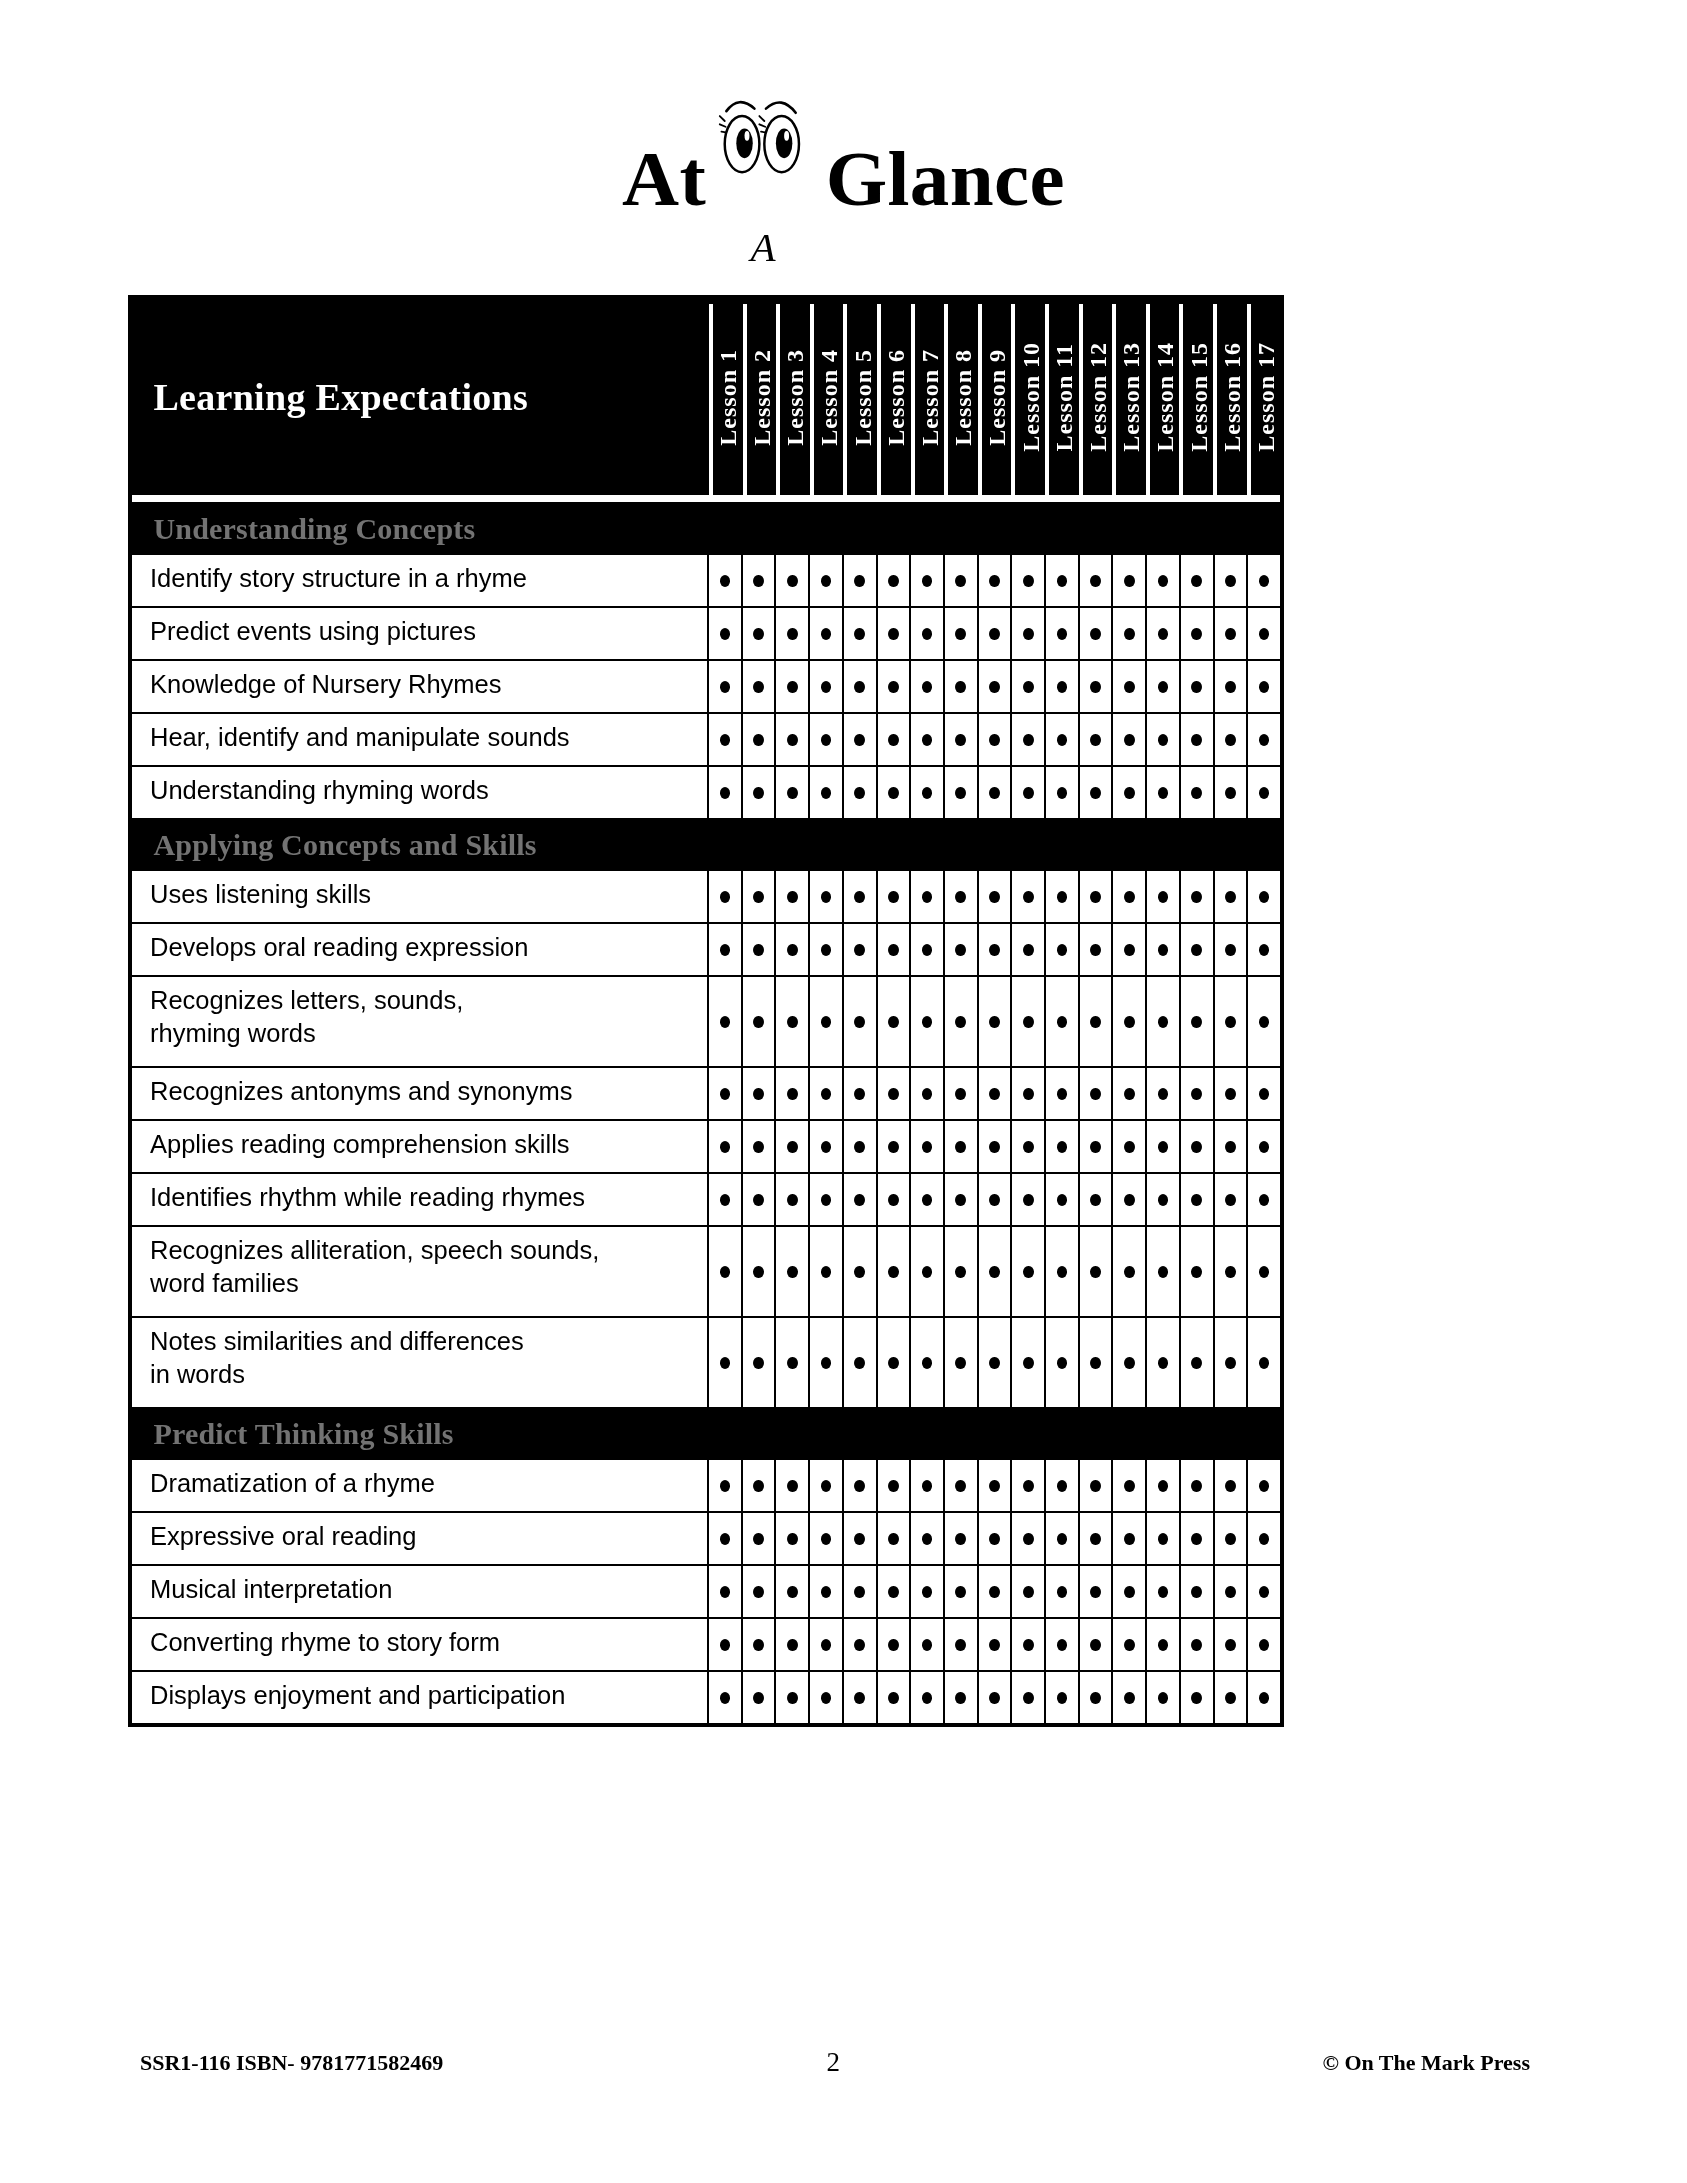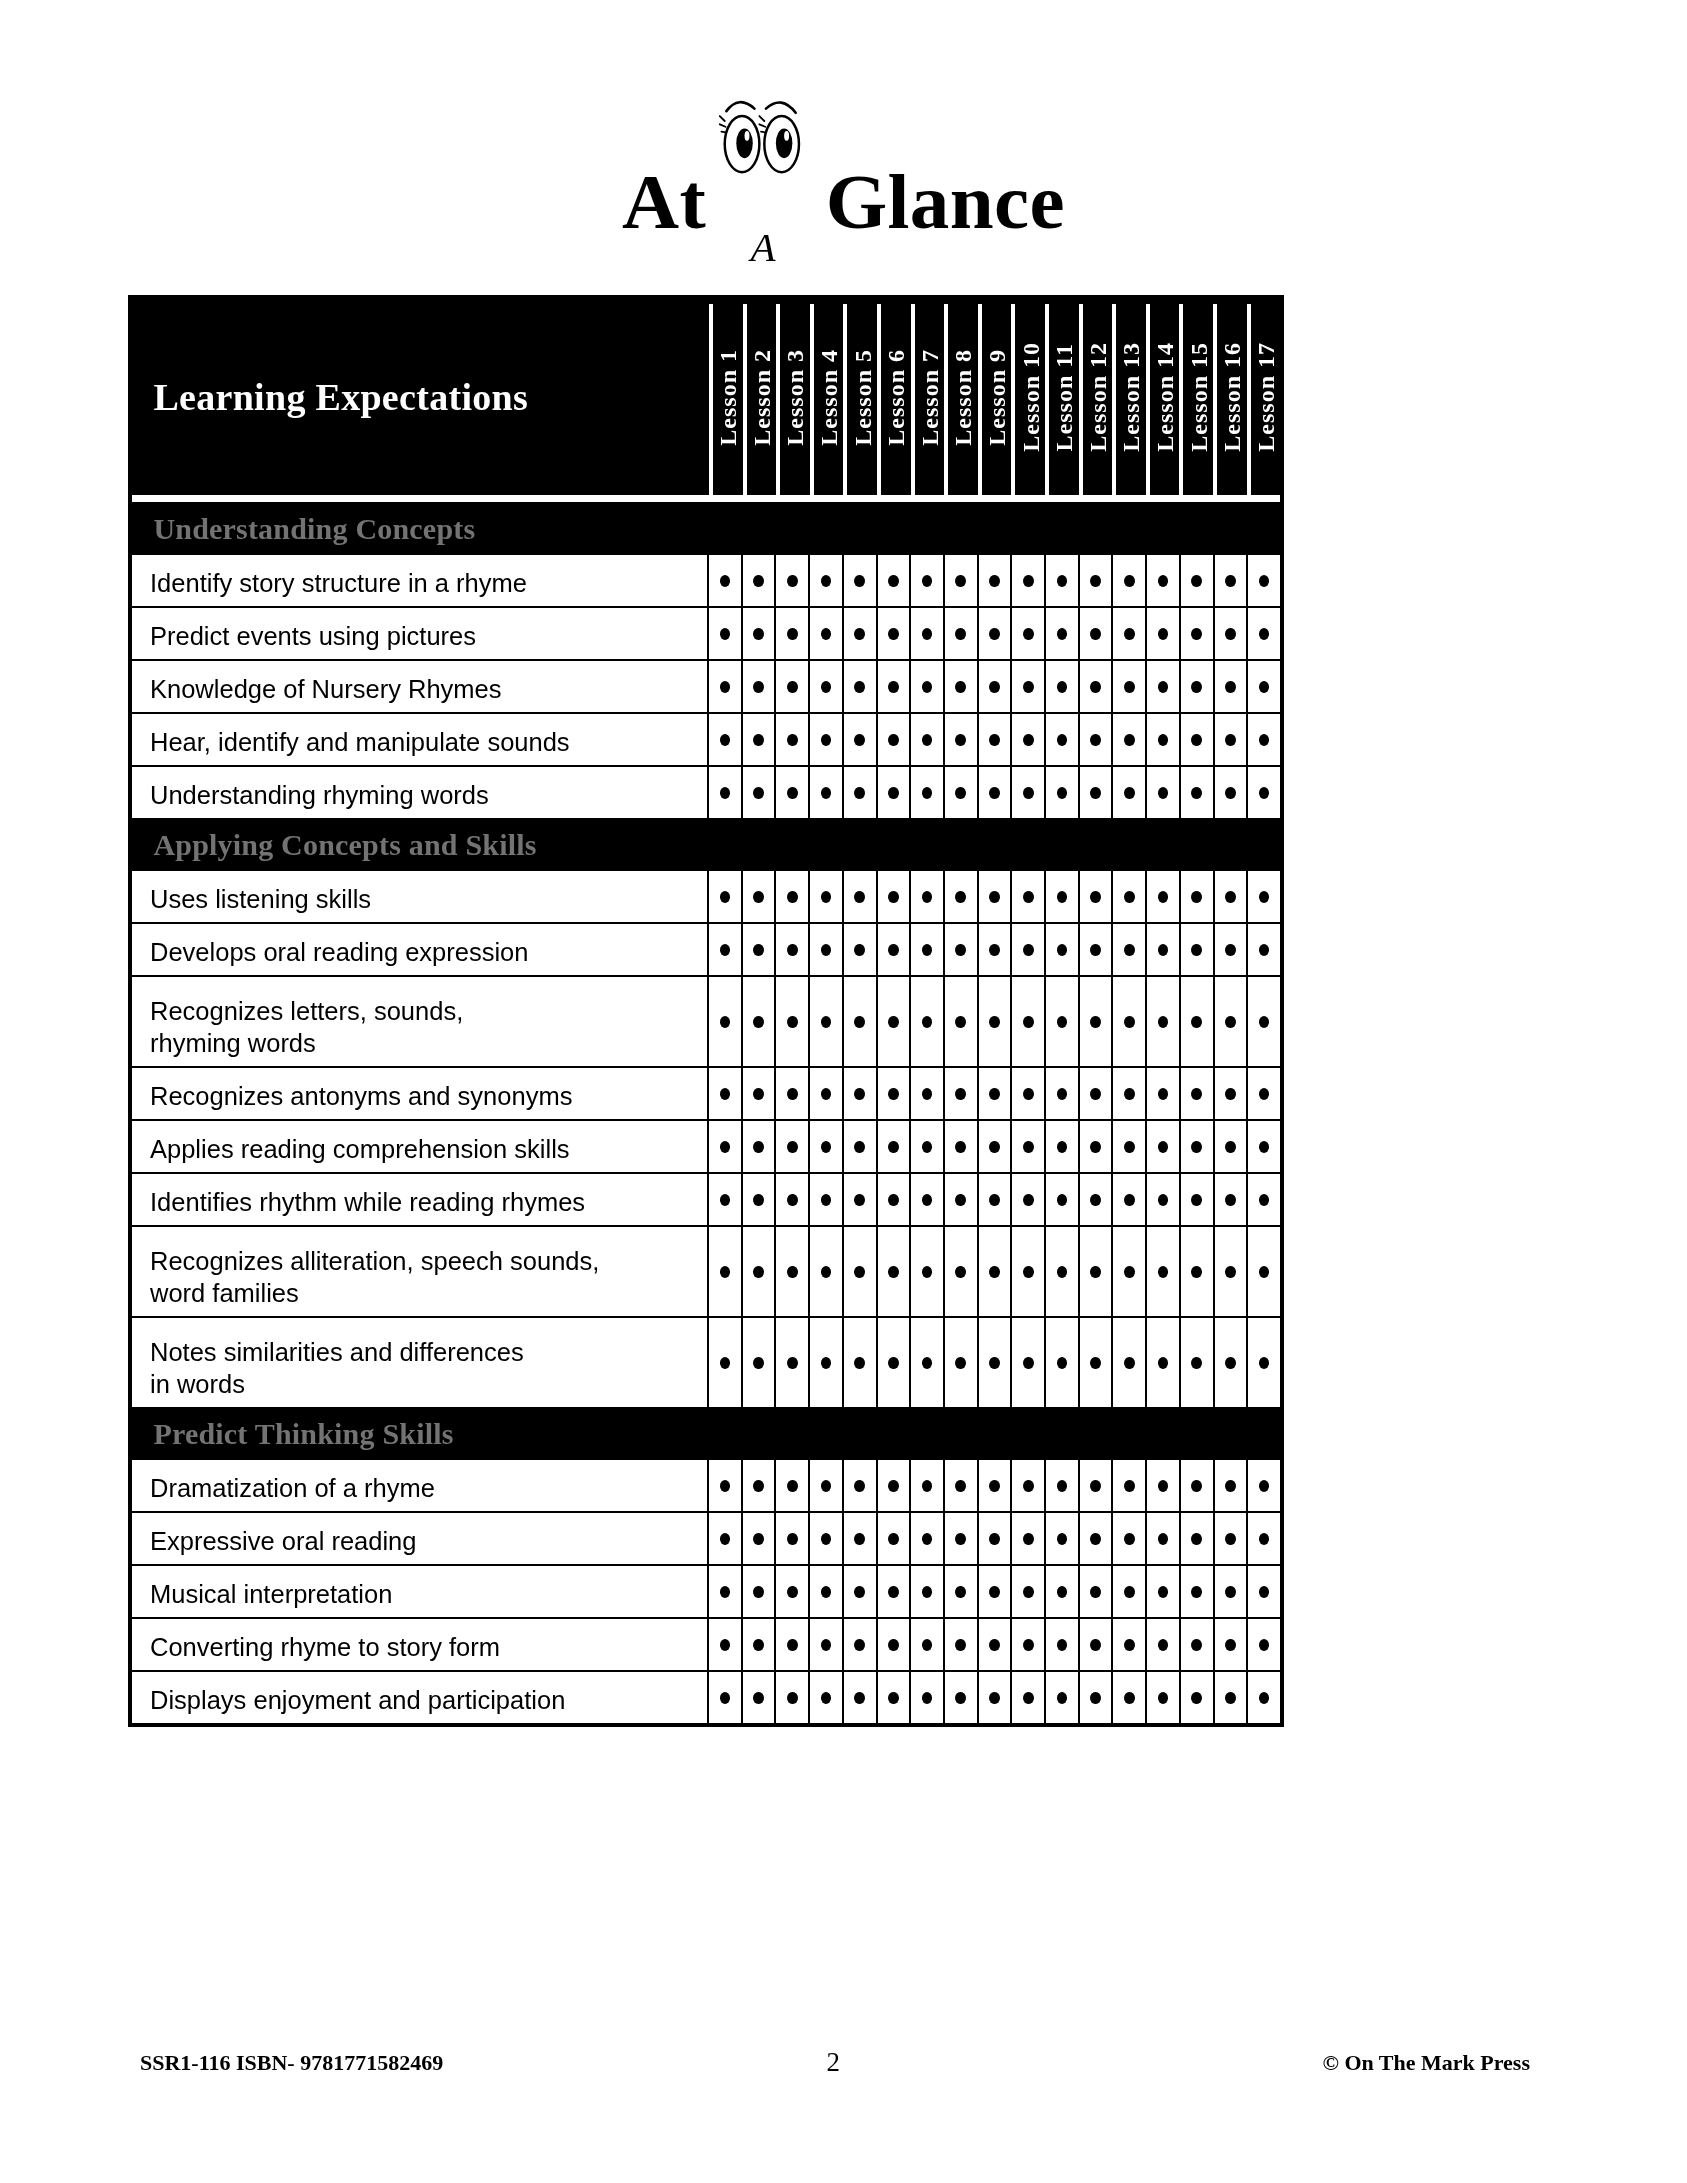--- a/index.html
+++ b/index.html
@@ -24,21 +24,21 @@
     top: 74px;
     width: 1687px;
     height: 189px;
     display: flex;
     align-items: flex-end;
     justify-content: center;
   }
   .title-inner {
     position: relative;
     display: flex;
-    align-items: center;
+    align-items: flex-start;
     justify-content: center;
     height: 124px;
   }
   .title-word {
     font-family: "Liberation Serif", serif;
     font-weight: 700;
     font-size: 79px;
     line-height: 1;
     letter-spacing: 0.4px;
   }
@@ -165,21 +165,21 @@
     border-top: 2.5px solid #000;
     box-sizing: border-box;
     background: #fff;
   }
   .row.first-of-section { border-top: none; }
 
   .row-label {
     width: 577px;
     flex: 0 0 577px;
     display: flex;
-    align-items: flex-end;
+    align-items: flex-start;
     box-sizing: border-box;
     padding: 6.6px 10px 6.6px 18px;
     border-right: 2.5px solid #000;
   }
   .row-label .txt {
     font-family: "Liberation Sans", sans-serif;
     font-size: 25.5px;
     line-height: 1.28;
     color: #000;
     white-space: pre-line;

